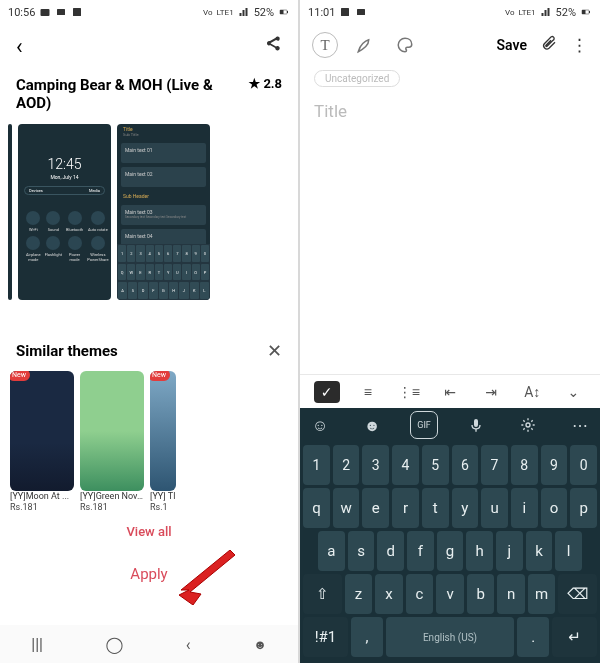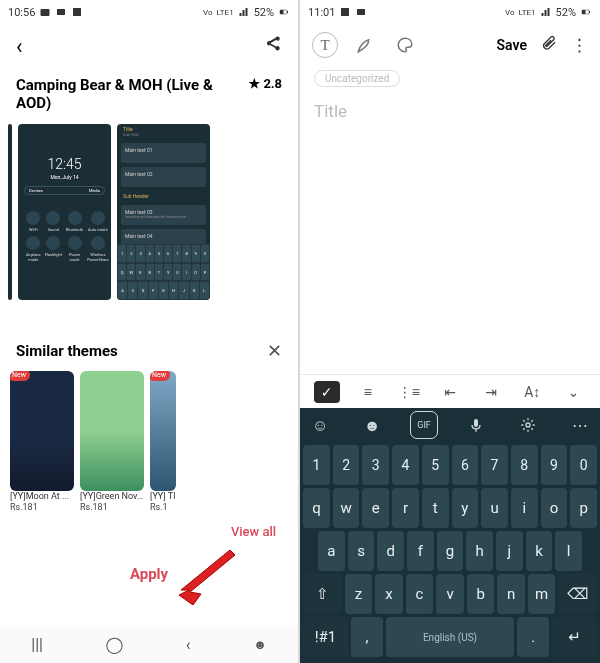--- a/index.html
+++ b/index.html
@@ -49,22 +49,22 @@
 .th.last{width:26px}
 .th-img{width:64px;height:120px;border-radius:6px;overflow:hidden;position:relative}
 .th.last .th-img{width:26px}
 .badge-new{position:absolute;top:-2px;left:-2px;background:#e23c3c;color:#fff;font-size:7px;padding:2px 4px;border-radius:6px;font-weight:400}
 .th-name{font-size:9px;color:#333;white-space:nowrap;overflow:hidden;text-overflow:ellipsis}
 .th-price{font-size:9px;color:#444;margin-top:1px}
 .th-img.moon{background:linear-gradient(#1a2942 60%,#121b2e)}
 .th-img.alpine{background:linear-gradient(#a6e2e6 50%,#3c7368)}
 .th-img.green{background:linear-gradient(#8fcf8f 50%,#3d8f5f)}
 .th-img.tl{background:linear-gradient(#7fa9c6,#2e5572)}
-.view-all{text-align:right;color:#d94b5b;font-size:13px;padding:12px;font-weight:500}
-.apply{text-align:center;color:#d94b5b;font-size:15px;padding:14px;font-weight:700}
+.view-all{text-align:center;color:#d94b5b;font-size:13px;padding:12px;font-weight:500}
+.apply{text-align:center;color:#d94b5b;font-size:15px;padding:14px;font-weight:400}
 
 
 .arrow{position:absolute;bottom:58px;left:175px;width:70px;height:55px;pointer-events:none}
 
 
 .navbar{position:absolute;bottom:0;left:0;right:0;height:38px;background:#fafafa;display:flex;justify-content:space-around;align-items:center}
 .nav-item{color:#555;font-size:16px}
 
 
 .ed-top{height:42px;display:flex;align-items:center;padding:0 12px;gap:14px}

